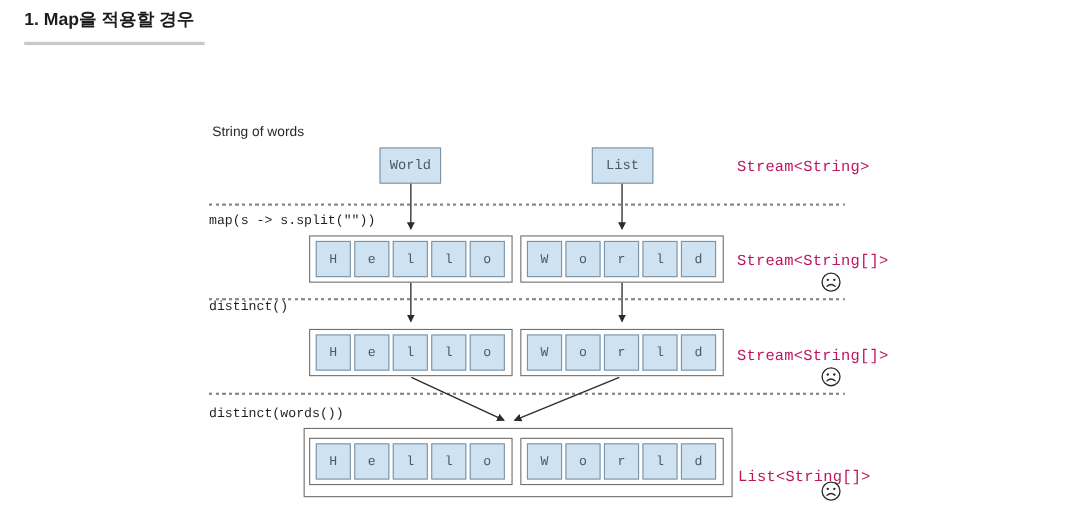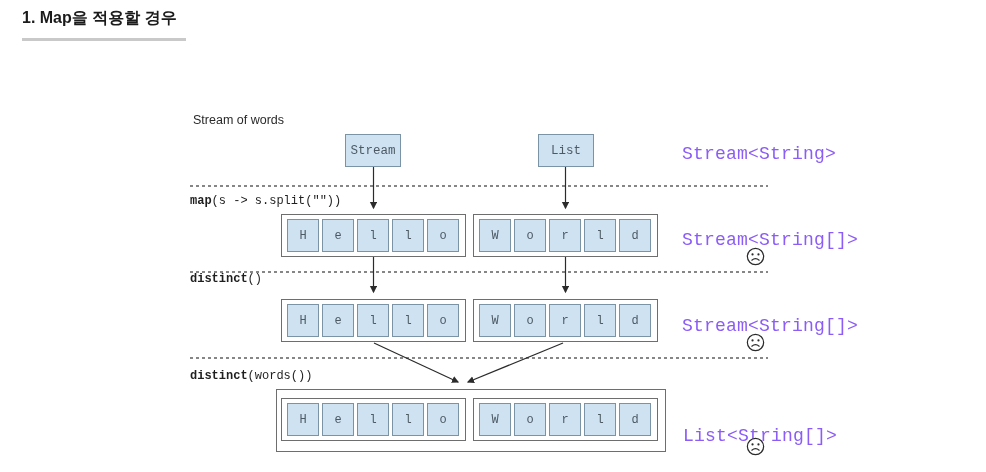--- a/index.html
+++ b/index.html
@@ -46,35 +46,34 @@
   .sans-label {
     position: absolute;
     font-size: 12.5px;
     color: #2a2a2a;
     z-index: 2;
     white-space: nowrap;
   }
   .mono { font-family: "Liberation Mono", "DejaVu Sans Mono", monospace; }
   .type-label {
     position: absolute;
-    font-size: 18px;
-    color: #8b5cf6;
+    font-size: 14px;
+    color: #be185d;
     z-index: 2;
     white-space: nowrap;
     letter-spacing: 0.2px;
-    margin-left: 12px;
   }
   .stage-label {
     position: absolute;
     font-size: 12px;
     color: #1f1f1f;
     z-index: 2;
     white-space: nowrap;
   }
-  .stage-name { font-weight: bold; }
+  .stage-name { font-weight: normal; }
   .src-box {
     position: absolute;
     width: 56px;
     height: 33px;
     background: #cfe2f2;
     border: 1.5px solid #7a93a5;
     box-sizing: border-box;
     display: flex;
     align-items: center;
     justify-content: center;
@@ -154,24 +153,24 @@
       <line x1="373.5" y1="257" x2="373.5" y2="292" stroke="#2b2b2b" stroke-width="1.2" marker-end="url(#arrow)"></line>
       <line x1="565.5" y1="257" x2="565.5" y2="292" stroke="#2b2b2b" stroke-width="1.2" marker-end="url(#arrow)"></line>
       <line x1="374" y1="343" x2="458" y2="382" stroke="#2b2b2b" stroke-width="1.2" marker-end="url(#arrow)"></line>
       <line x1="563" y1="343" x2="468" y2="382" stroke="#2b2b2b" stroke-width="1.2" marker-end="url(#arrow)"></line>
     </svg>
 
     <div class="dashed-line" style="top:185px"></div>
     <div class="dashed-line" style="top:271px"></div>
     <div class="dashed-line" style="top:357px"></div>
 
-    <div class="sans-label" style="left:193px;top:113px">Stream of words</div>
+    <div class="sans-label" style="left:193px;top:113px">String of words</div>
 
     <div class="src-box mono" style="left:345px;top:134px">
-      <span>Stream</span>
+      <span>World</span>
     </div>
     <div class="src-box mono" style="left:538px;top:134px">
       <span>List</span>
     </div>
 
     <div class="type-label mono" style="left:670px;top:144px">Stream&lt;String&gt;</div>
 
     <div class="stage-label mono" style="left:190px;top:194px">
       <span class="stage-name">map</span><span>(s -&gt; s.split(""))</span>
     </div>

